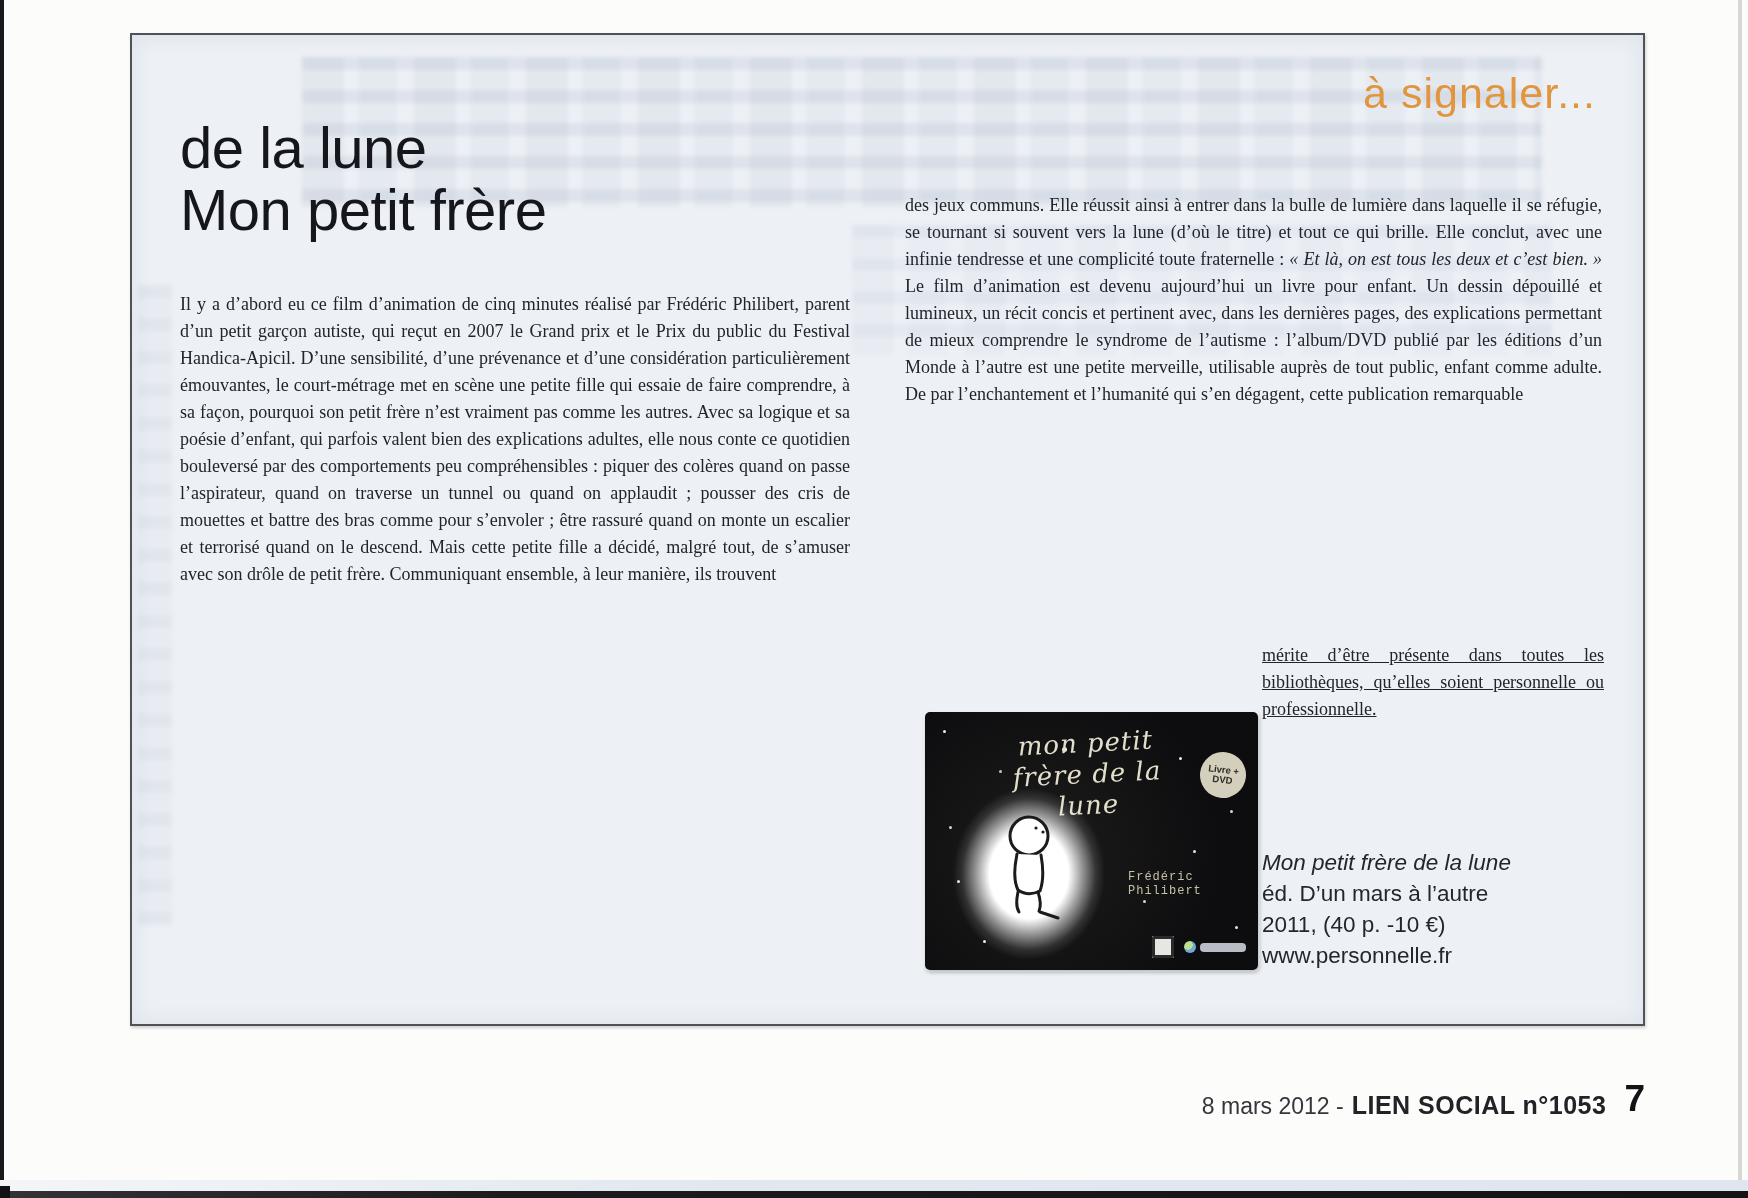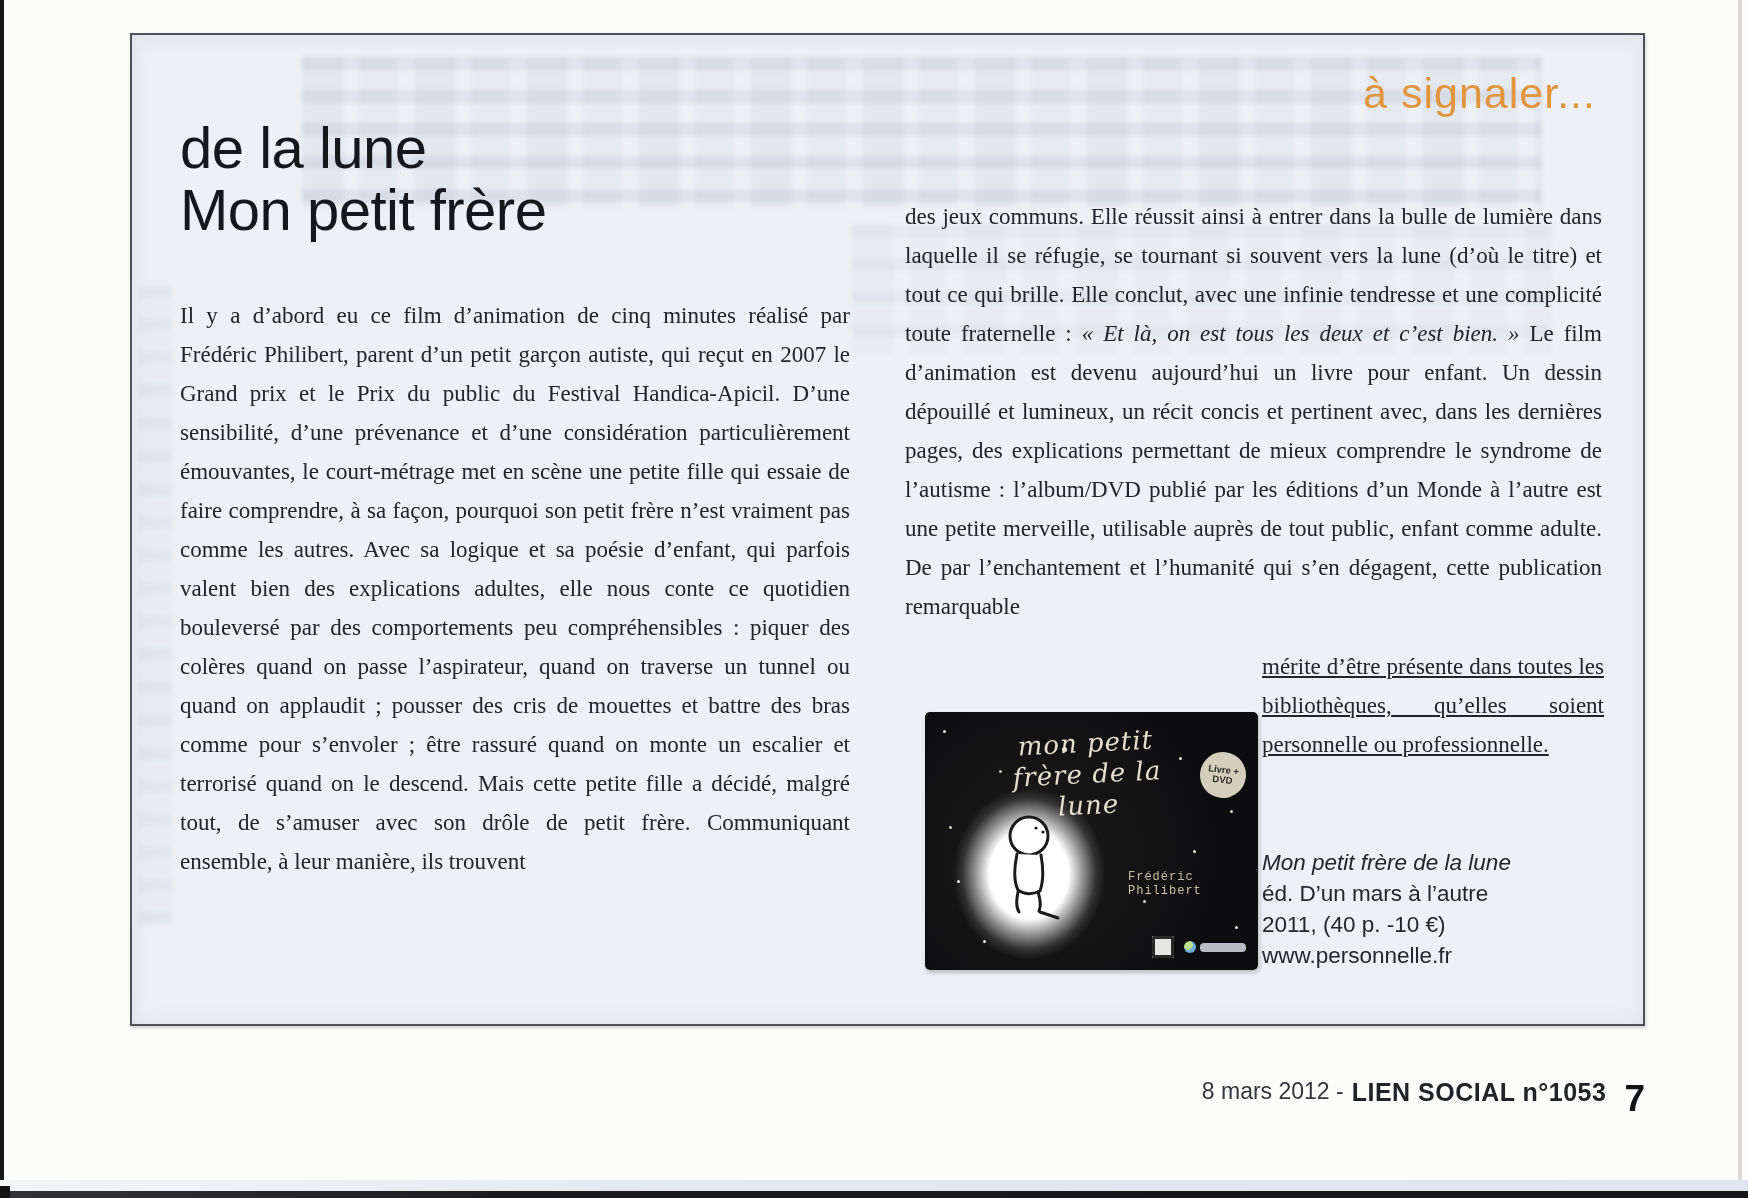--- a/index.html
+++ b/index.html
@@ -34,21 +34,21 @@
 
   .section-label{
     position:absolute;top:18px;right:47px;font-size:43px;letter-spacing:1px;
     color:#e2953f;font-weight:400;margin-top:16px;
   }
   .title{
     position:absolute;left:48px;top:82px;font-size:58px;line-height:62px;
     color:#15171c;letter-spacing:-.5px;font-weight:400;
   }
   .bodytext{
-    font-family:"Liberation Serif",serif;font-size:23px;line-height:39px;
+    font-family:"Liberation Serif",serif;font-size:18px;line-height:27px;
     color:#22242c;text-align:justify;position:absolute;
   }
   .col-left{left:48px;top:238px;width:670px;font-family:Liberation Serif, serif;}
   .col-right{left:773px;top:139px;width:697px;}
   .col-wrap{left:1130px;top:589px;width:342px;text-decoration:underline;}
   .quote-italic{font-style:italic;}
 
   
   .cover{
     position:absolute;left:793px;top:677px;width:333px;height:258px;
@@ -87,21 +87,21 @@
     box-shadow:14px 150px 0 #e8e5d8, 6px 96px 0 #d8d5c8, 40px 210px 0 #efece0,
       250px 120px 0 #e8e5d8, 287px 80px 0 #d8d5c8, 236px 27px 0 #efece0,
       120px 18px 0 1px #efece0, 200px 170px 0 #d8d5c8, 56px 40px 0 #c9c6ba, 292px 196px 0 #e8e5d8;}
 
   
   .caption{position:absolute;left:1130px;top:812px;font-size:22.5px;line-height:31px;color:#24262b;}
   .caption .cap-title{font-style:italic;}
 
   
   .footer{
-    position:absolute;top:1078px;right:103px;display:flex;align-items:flex-start;gap:8px;
+    position:absolute;top:1078px;right:103px;display:flex;align-items:flex-end;gap:8px;
     color:#34363b;font-size:23px;
   }
   .footer .journal{font-weight:700;font-size:25px;color:#212327;letter-spacing:.5px;}
   .footer .pagenum{font-weight:700;font-size:37px;color:#121316;margin-left:10px;}
 </style>
 </head>
 <body>
 
 <div class="page">
 

